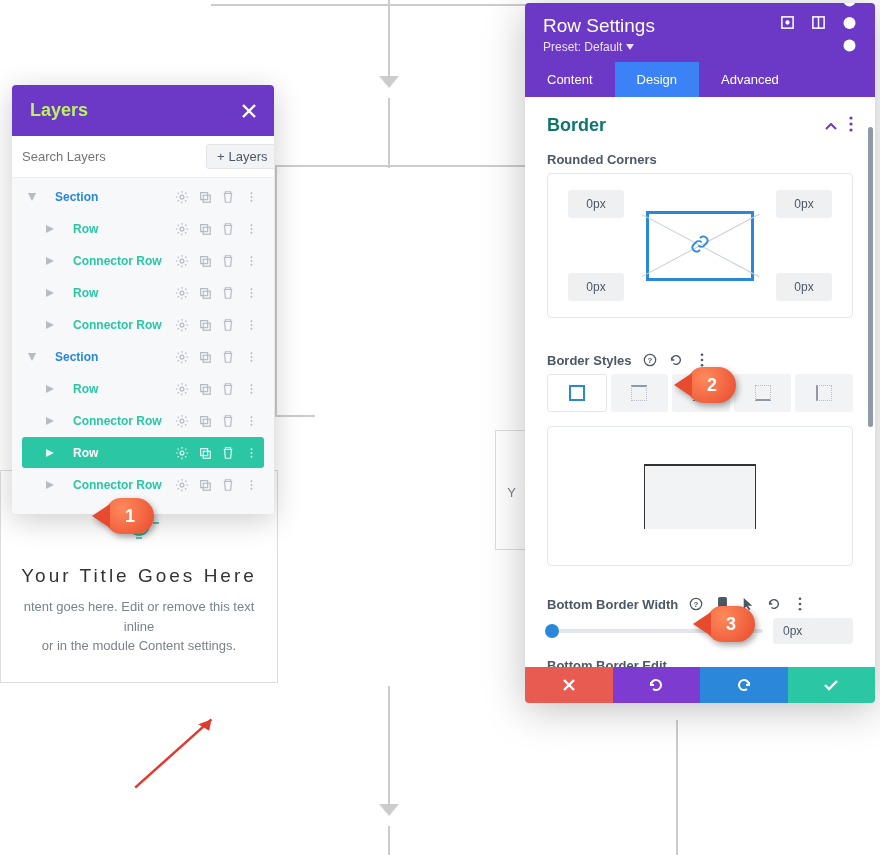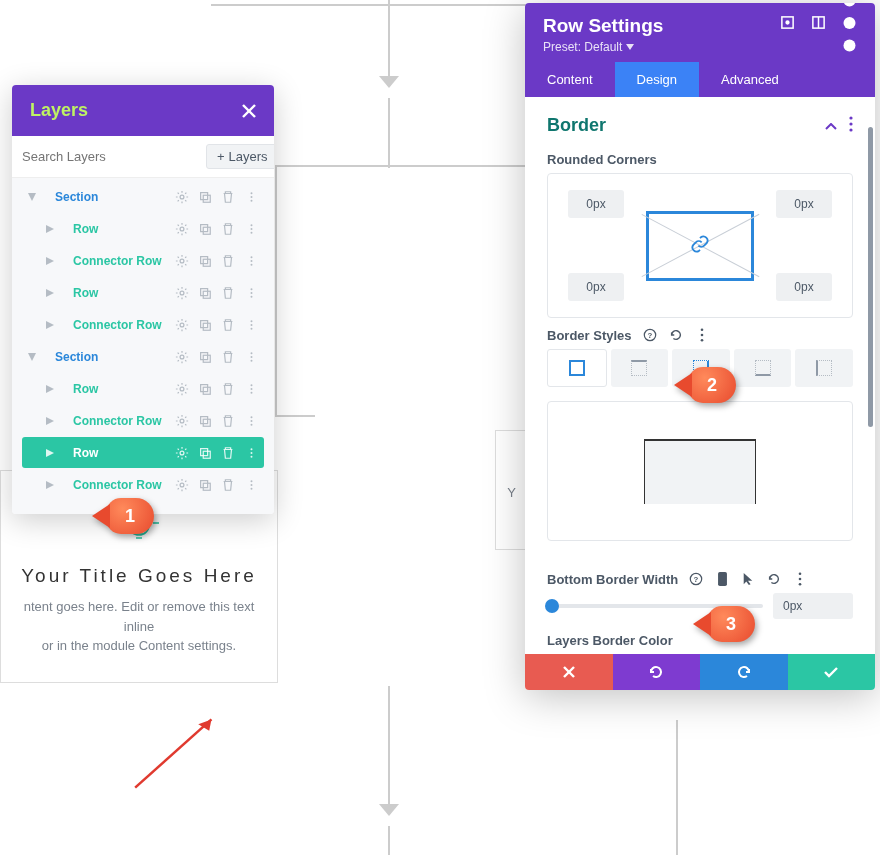--- a/index.html
+++ b/index.html
@@ -26,21 +26,21 @@
   .layer-row.selected .label { color: #fff; }
   .layer-caret { width: 10px; margin-right: 6px; color: #b5bcc4; display:flex; }
   .layer-actions { margin-left: auto; display: flex; align-items: center; gap: 9px; }
   .layer-actions .la-icon { width: 14px; height: 14px; display:flex; align-items:center; justify-content:center; color: #b5bcc4; }
   .layer-row.selected .la-icon, .layer-row.selected .layer-caret { color: rgba(255,255,255,0.85); }
 
   
   .settings-panel { position: absolute; right: 5px; top: 3px; width: 350px; background: #fff; box-shadow: 0 6px 40px rgba(0,0,0,0.25); border-radius: 4px; overflow: hidden; display: flex; flex-direction: column; }
   .settings-header { background: #6b39c6; color: #fff; padding: 12px 18px 8px 18px; }
   .settings-header-top { display: flex; align-items: flex-start; justify-content: space-between; }
-  .settings-title { font-size: 19px; font-weight: 700; }
+  .settings-title { font-size: 19px; font-weight: 400; }
   .settings-preset { font-size: 12px; opacity: 0.85; margin-top: 3px; display:flex; align-items:center; gap:4px;}
   .settings-header-icons { display: flex; gap: 16px; align-items: center; }
   .settings-header-icons .hi-icon { width: 15px; height: 15px; display:flex; align-items:center; justify-content:center; }
   .settings-tabs { display: flex; background: #6b39c6; }
   .settings-tab { flex: 0 0 auto; padding: 10px 22px; color: #fff; font-size: 13px; cursor: pointer; }
   .settings-tab.active { background: #3b82f6; }
   .settings-body { padding: 12px 0 0 0; position: relative; max-height: 570px; overflow: hidden; }
   .settings-section { padding: 0 22px; }
   .section-header { display: flex; align-items: center; justify-content: space-between; padding: 6px 0 10px 0; }
   .section-title { color: #0f766e; font-size: 18px; font-weight: 600; }
@@ -567,21 +567,21 @@
                   <path d="M10 14a5 5 0 0 0 7 0l3-3a5 5 0 0 0-7-7l-1 1"></path>
                   <path d="M14 10a5 5 0 0 0-7 0l-3 3a5 5 0 0 0 7 7l1-1"></path>
                 </svg>
             </span>
           </div>
         </div>
         <div class="corner-input" style="grid-column:1;grid-row:3">0px</div>
         <div class="corner-input" style="grid-column:3;grid-row:3">0px</div>
       </div>
 
-      <div class="sub-label" style="margin-top:9px">
+      <div class="sub-label" style="margin-top:34px">
         <span>Border Styles</span>
         <span class="sl-icon">
             <svg viewBox="0 0 16 16" width="14" height="14" stroke="#4c5866" stroke-width="1.4" fill="none">
               <circle cx="8" cy="8" r="6.5"></circle>
               <text x="8" y="11" text-anchor="middle" font-size="9" fill="#4c5866" stroke="none">?</text>
             </svg>
           </span>
         <span class="sl-icon">
             <svg viewBox="0 0 16 16" width="14" height="14" stroke="#4c5866" stroke-width="1.6" fill="none">
               <path d="M3 8a5 5 0 1 1 2 4"></path>
@@ -650,21 +650,21 @@
             </svg>
           </span>
       </div>
       <div class="slider-row">
         <div class="slider-track">
             <div class="slider-thumb"></div>
           </div>
         <div class="slider-val">0px</div>
       </div>
 
-      <div class="sub-label">Layers Border Color</div>
+      <div class="sub-label">Bottom Border Edit</div>
     </div>
   </div>
 
   <div class="settings-footer">
     <div class="foot-btn fb-red">
         <svg width="14" height="14" viewBox="0 0 14 14" stroke="#fff" stroke-width="2.4">
           <line x1="2" y1="2" x2="12" y2="12"></line>
           <line x1="12" y1="2" x2="2" y2="12"></line>
         </svg>
       </div>

